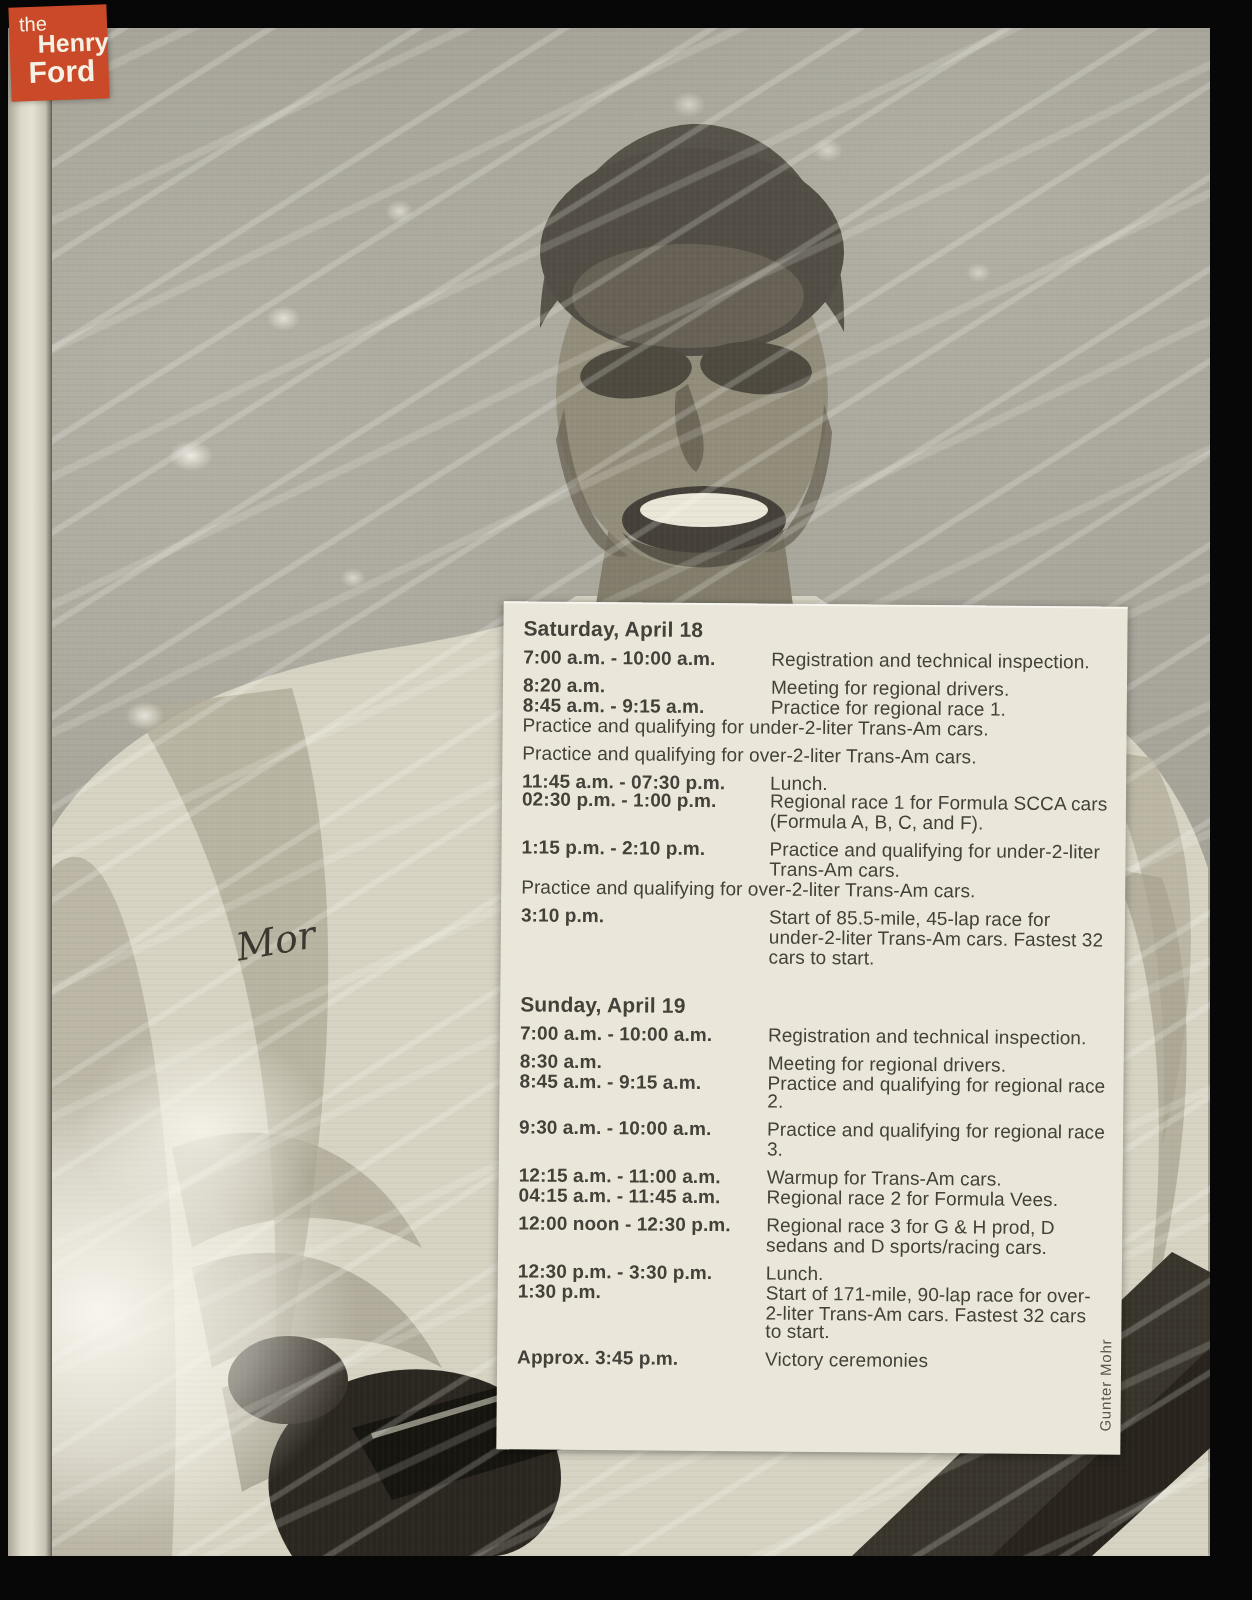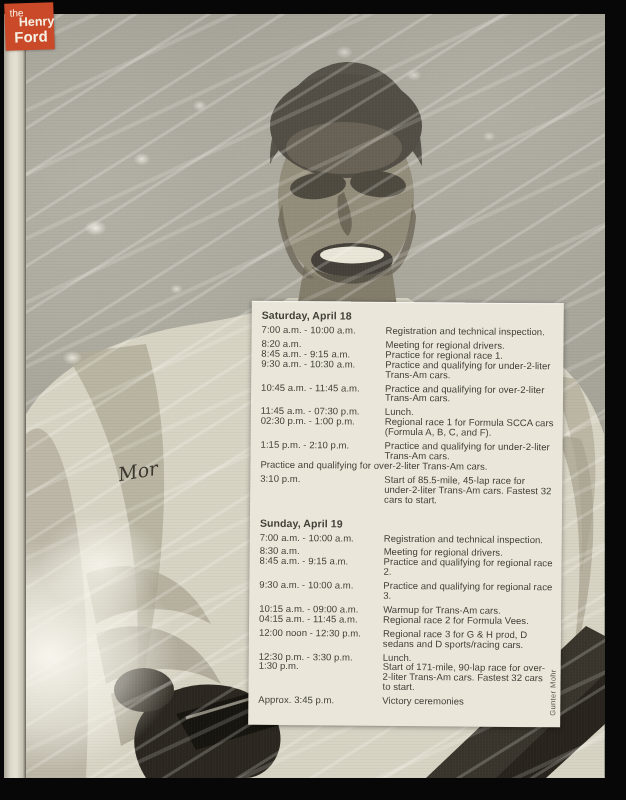--- a/index.html
+++ b/index.html
@@ -53,21 +53,21 @@
     position:absolute; left:224px; top:288px; width:312px; min-height:424px;
     background:#eae7da; color:#44403a;
     transform:rotate(.5deg);
     box-shadow:0 1px 5px rgba(0,0,0,.4), inset 0 1px 0 rgba(255,255,255,.6);
     padding:8px 8px 10px 10px; box-sizing:border-box;
   }
   .day-title { font-weight:bold; font-size:10.5px; line-height:12px; margin:0 0 4px 0; letter-spacing:.1px; }
   .day-section + .day-section { margin-top:13px; }
   .sched-row { display:flex; font-size:9.5px; line-height:9.9px; letter-spacing:.05px; }
   .sched-row.gap { margin-top:4px; }
-  .sched-time { width:124px; flex:0 0 auto; }
+  .sched-time { width:124px; flex:0 0 auto;font-weight:bold; }
   .sched-desc { flex:1 1 auto; }
   .photo-credit {
     position:absolute; right:3px; bottom:12px;
     writing-mode:vertical-rl; transform:rotate(180deg);
     font-size:7.5px; letter-spacing:.4px; color:#5a564e;
   }
   
   .hf-logo {
     position:absolute; left:5px; top:3px; width:49px; height:47px;
     background:#ca4928; transform:rotate(-2deg);
@@ -158,26 +158,24 @@
     <div class="sched-time">8:20 a.m.</div>
     <div class="sched-desc">Meeting for regional drivers.</div>
   </div>
 
   <div class="sched-row">
     <div class="sched-time">8:45 a.m. - 9:15 a.m.</div>
     <div class="sched-desc">Practice for regional race 1.</div>
   </div>
 
   <div class="sched-row">
-    <div class="sched-time">9:30 a.m. - 10:30 a.m.</div>
     <div class="sched-desc">Practice and qualifying for under-2-liter Trans-Am cars.</div>
   </div>
 
   <div class="sched-row gap">
-    <div class="sched-time">10:45 a.m. - 11:45 a.m.</div>
     <div class="sched-desc">Practice and qualifying for over-2-liter Trans-Am cars.</div>
   </div>
 
   <div class="sched-row gap">
     <div class="sched-time">11:45 a.m. - 07:30 p.m.</div>
     <div class="sched-desc">Lunch.</div>
   </div>
 
   <div class="sched-row">
     <div class="sched-time">02:30 p.m. - 1:00 p.m.</div>
@@ -216,21 +214,21 @@
     <div class="sched-time">8:45 a.m. - 9:15 a.m.</div>
     <div class="sched-desc">Practice and qualifying for regional race 2.</div>
   </div>
 
   <div class="sched-row gap">
     <div class="sched-time">9:30 a.m. - 10:00 a.m.</div>
     <div class="sched-desc">Practice and qualifying for regional race 3.</div>
   </div>
 
   <div class="sched-row gap">
-    <div class="sched-time">10:15 a.m. - 09:00 a.m.</div>
+    <div class="sched-time">12:15 a.m. - 11:00 a.m.</div>
     <div class="sched-desc">Warmup for Trans-Am cars.</div>
   </div>
 
   <div class="sched-row">
     <div class="sched-time">04:15 a.m. - 11:45 a.m.</div>
     <div class="sched-desc">Regional race 2 for Formula Vees.</div>
   </div>
 
   <div class="sched-row gap">
     <div class="sched-time">12:00 noon - 12:30 p.m.</div>

